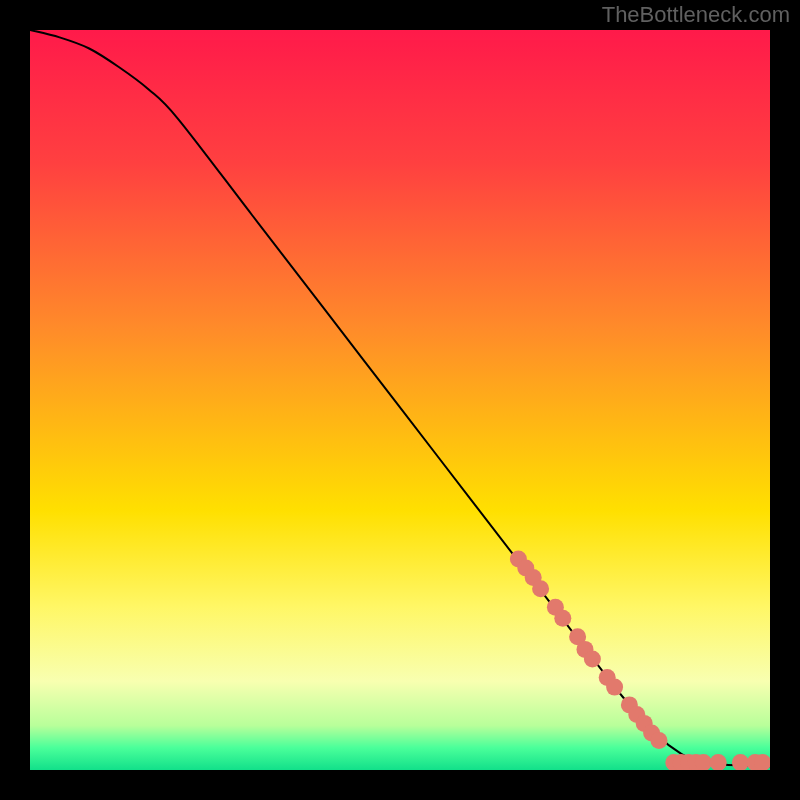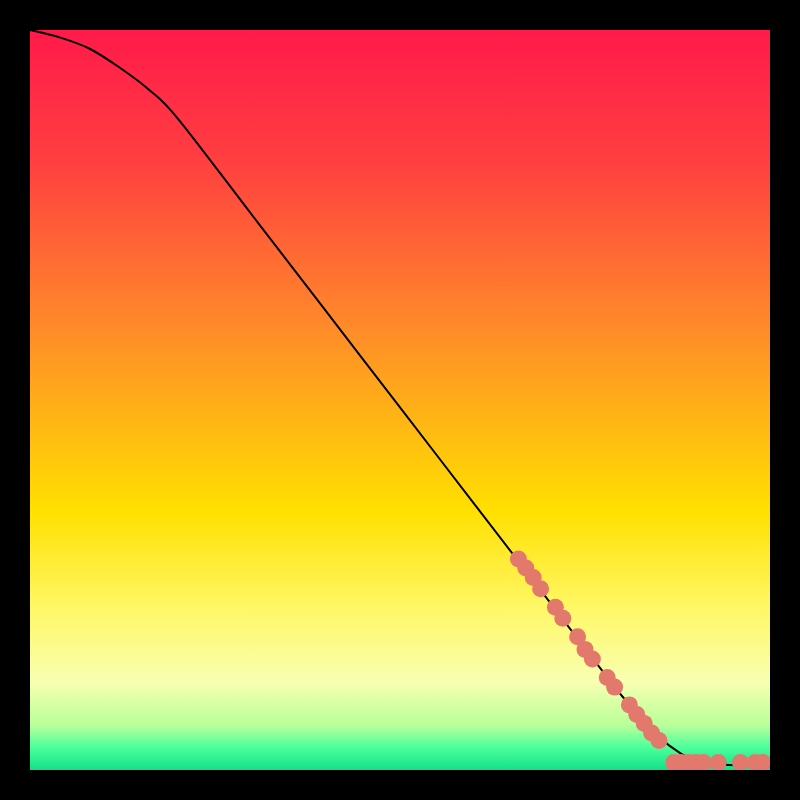--- a/index.html
+++ b/index.html
@@ -53,20 +53,21 @@
   }
   .marker {
     fill: #e2796c;
     stroke: none;
   }
 </style>
 </head>
 <body>
 
 <div class="stage">
+  <div class="watermark">TheBottleneck.com</div>
 
   <div class="plot-outer">
     <div class="plot-inner">
       <svg class="gradient" viewBox="0 0 740 740" preserveAspectRatio="none">
         <defs>
           <linearGradient id="bg" x1="0" y1="0" x2="0" y2="1">
               <stop offset="0%" stop-color="#ff1a4a"></stop>
               <stop offset="18%" stop-color="#ff4040"></stop>
               <stop offset="40%" stop-color="#ff8a2a"></stop>
               <stop offset="65%" stop-color="#ffe000"></stop>

